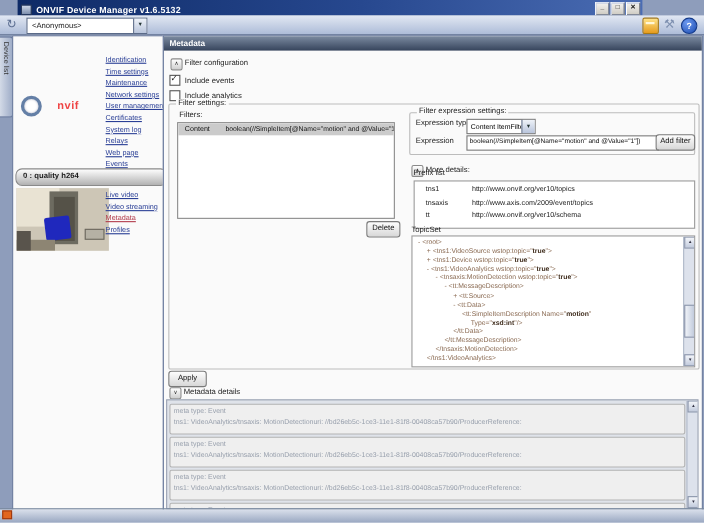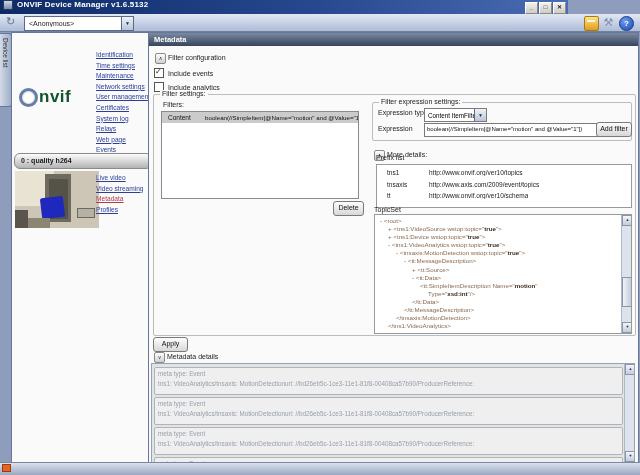--- a/index.html
+++ b/index.html
@@ -2,23 +2,23 @@
 <html><head>
 <meta charset="utf-8">
 <style>
   html,body{margin:0;padding:0;}
   body{
     width:640px;height:475px;position:relative;overflow:hidden;
     font-family:"Liberation Sans",sans-serif;
     background:#8e9dbb;border:0;
   }
   
-  .titlebar{position:absolute;left:0;top:0;width:568px;height:14px;
+  .titlebar{position:absolute;left:16px;top:0;width:568px;height:14px;
     background:linear-gradient(90deg,#0e2a66 0%,#27488f 55%,#4a6cb3 100%);
-    color:#fff;display:flex;align-items:flex-start;}
+    color:#fff;display:flex;align-items:flex-end;}
   .title-icon{width:8px;height:8px;margin:0 4px 0 3px;background:linear-gradient(#cfd8e8,#7a8cab);
     border:1px solid #2a3a5a;border-radius:1px;}
   .title-text{font-size:8px;font-weight:bold;letter-spacing:.2px;}
   .win-btns{position:absolute;right:2px;top:2px;display:flex;gap:1px;}
   .win-btn{width:11px;height:10px;background:linear-gradient(#f2f1ee,#cfccc4);
     border:1px solid #8a8a8a;border-top-color:#fff;border-left-color:#fff;
     font-size:6px;font-weight:bold;color:#222;text-align:center;line-height:9px;}
   
   .toolbar{position:absolute;left:0;top:14px;width:640px;height:17px;
     background:linear-gradient(#e2e8f3,#adbcd8);border-bottom:1px solid #70809f;}
@@ -43,21 +43,21 @@
   
   .panel{position:absolute;top:32px;background:#fafafa;border:1px solid #66779b;}
   .sidebar{left:11px;width:136px;height:431px;}
   .main-panel{left:148px;width:489px;height:431px;}
   .panel-header{height:13px;background:linear-gradient(#7b8aa0,#36445c);
     color:#fff;font-size:7.5px;font-weight:bold;line-height:13px;padding-left:5px;}
   
   .onvif-logo{position:absolute;left:7px;top:54px;display:flex;align-items:center;}
   .logo-ring{width:13px;height:13px;border:3px solid #647fa6;border-radius:50%;
     background:#fff;box-shadow:inset 0 0 2px #aab;}
-  .logo-text{font-size:17px;font-weight:bold;color:#14532d;letter-spacing:.5px;margin-left:1px;}
+  .logo-text{font-size:10px;font-weight:bold;color:#ef4444;letter-spacing:.5px;margin-left:1px;padding-left:13px;}
   .dev-links{position:absolute;left:84px;top:17px;}
   .dev-links .lnk,.prof-links .lnk{display:block;font-size:6.6px;line-height:10.6px;color:#2a3f96;
     text-decoration:underline;white-space:nowrap;cursor:pointer;}
   .profile-header{position:absolute;left:2px;top:120px;width:130px;height:14px;
     border:1px solid #8a8a8a;border-radius:6px;
     background:linear-gradient(#fdfdfd,#b3b3b3);font-size:7px;font-weight:bold;color:#1b1b1b;
     line-height:13px;padding-left:6px;}
   .thumb{position:absolute;left:3px;top:138px;width:84px;height:57px;background:#cdc6b6;overflow:hidden;}
   .t-wall{position:absolute;left:0;top:0;width:46%;height:62%;background:#e9e3d3;}
   .t-door{position:absolute;left:36%;top:6%;width:31%;height:84%;background:#6d6b60;}

